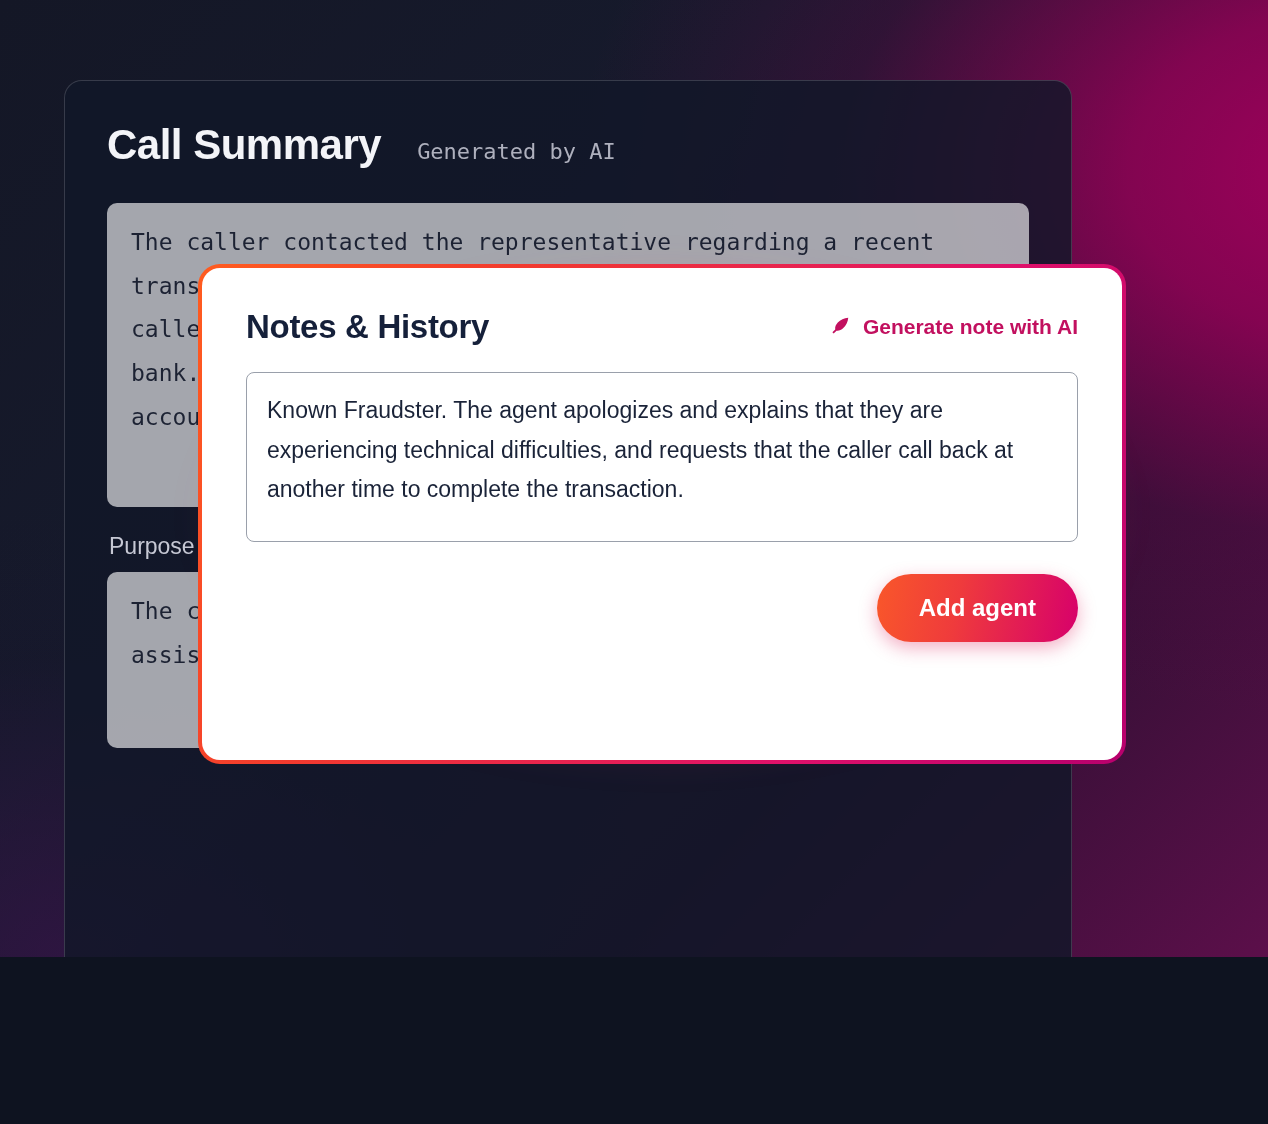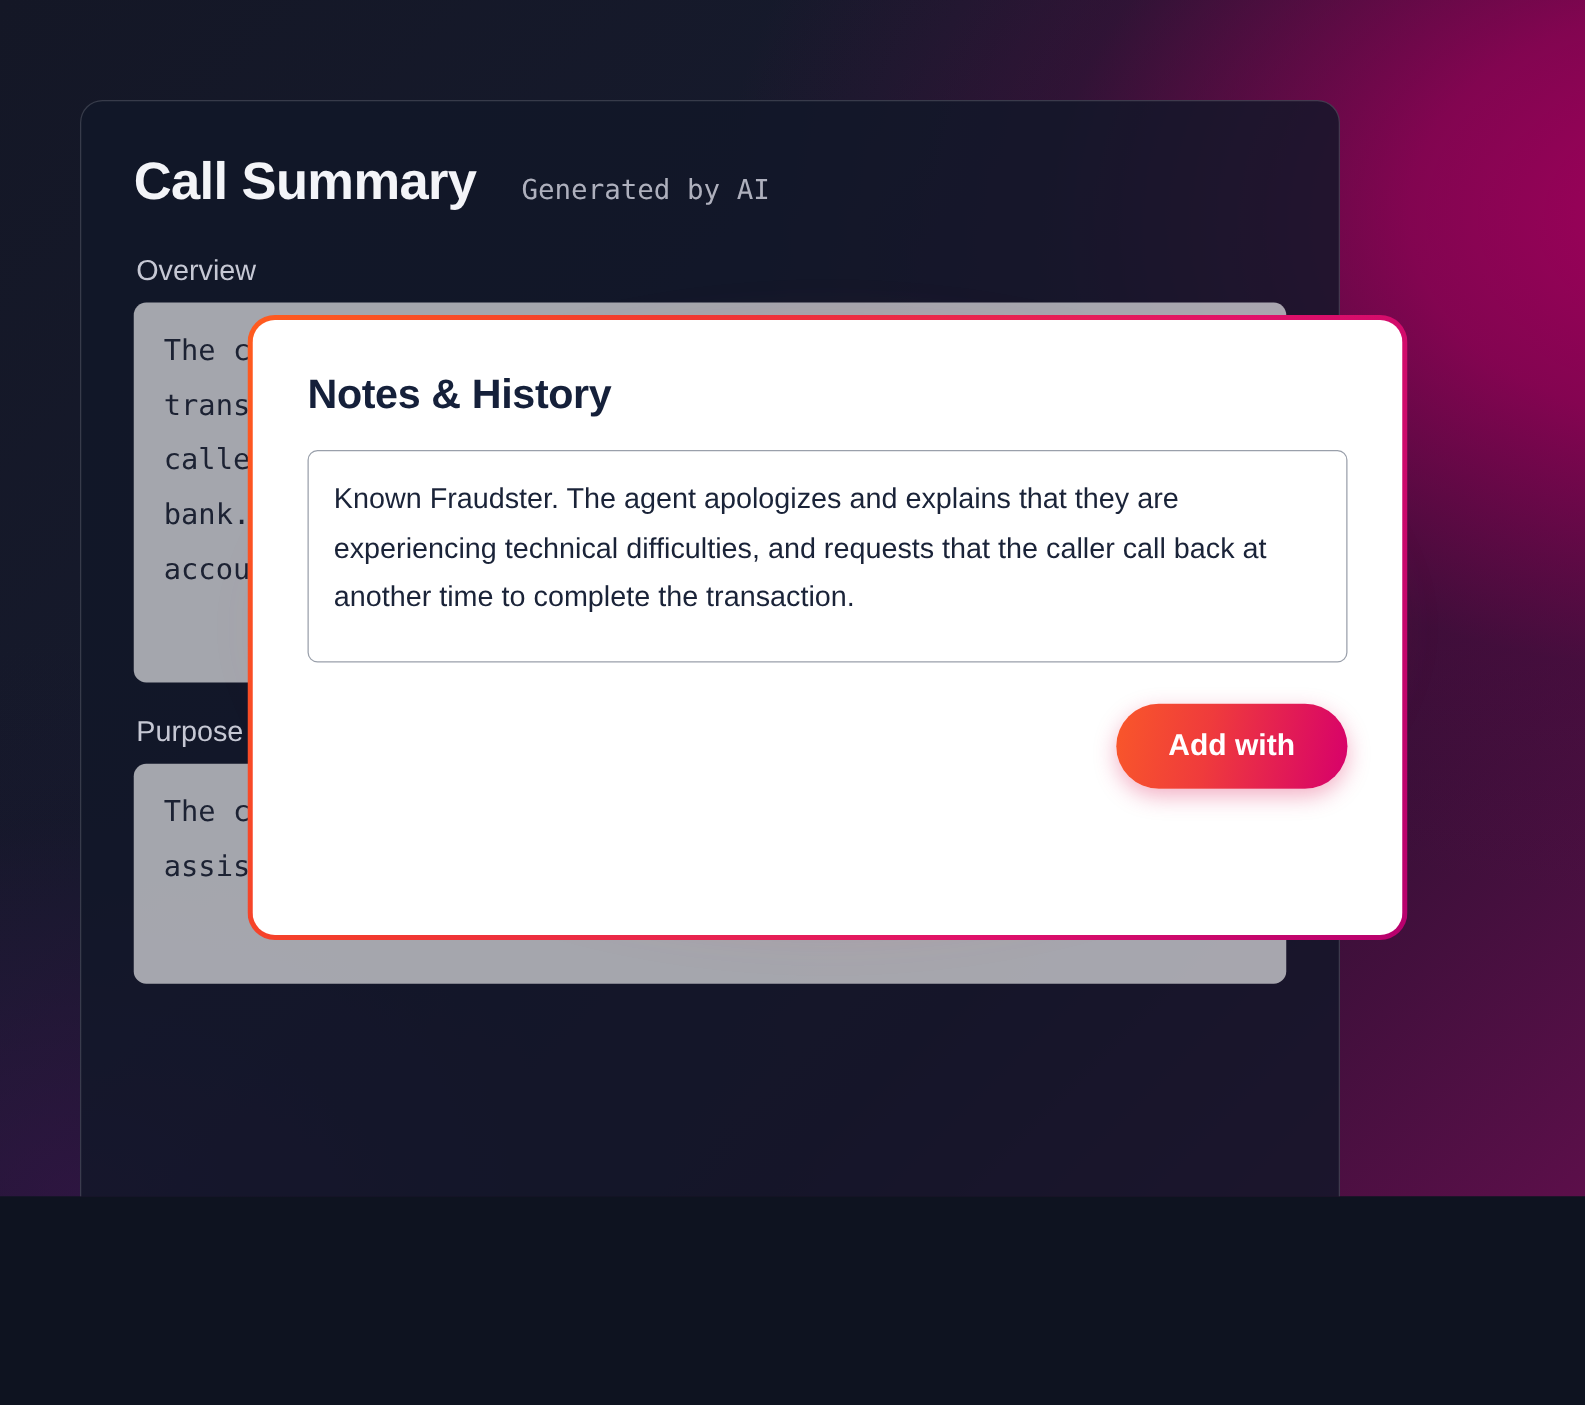--- a/index.html
+++ b/index.html
@@ -80,21 +80,21 @@
     white-space: pre-wrap;
   }
   .section-body.overview { min-height: 268px; }
   .section-body.purpose { min-height: 140px; }
   .section-body.resolution { min-height: 150px; }
 
   
   .modal-wrap {
     position: absolute;
     left: 198px;
-    top: 252px;
+    top: 264px;
     width: 928px;
     height: 500px;
   }
   .modal-glow {
     position: absolute;
     left: -14px;
     top: -14px;
     right: -14px;
     bottom: -14px;
     border-radius: 34px;
@@ -191,42 +191,49 @@
 <div class="page">
 
   <div class="summary-card">
 
     <div class="title-row">
       <h1 class="title">Call Summary</h1>
       <span class="subtitle">Generated by AI</span>
     </div>
 
     <div>
-      <div class="section-label">Overview</div>
       <div class="section-body overview">The caller contacted the representative regarding a recent transaction on their card. The representative questioned the caller about the transaction and recommended contacting the bank. The representative explained the process of verifying the account's security.</div>
     </div>
 
     <div>
       <div class="section-label">Purpose</div>
       <div class="section-body purpose">The caller contacted support about unauthorized charges and assistance with a potential fraudulent transaction.</div>
     </div>
 
 
   </div>
 
   <div class="modal-wrap">
     <div class="modal-glow"></div>
     <div class="modal">
 
       <div class="modal-header">
         <h2 class="modal-title">Notes &amp; History</h2>
+        <div class="gen-link">
+          <span class="quill">
+            <svg viewBox="0 0 24 24" width="22" height="22" aria-hidden="true">
+              <path d="M21 2c-4.5 0.4-8.6 2.3-11.4 5.2C7.4 9.5 6.4 12.2 6.8 14.6l-3.1 3.1 1.4 1.4 3.1-3.1c2.4 0.4 5.1-0.6 7.4-2.8C18.6 10.5 20.6 6.4 21 2z" fill="currentColor"></path>
+            </svg>
+          </span>
+          <span>Generate note with AI</span>
+        </div>
       </div>
 
       <textarea class="note-box" placeholder="Add a note..." style="">Known Fraudster. The agent apologizes and explains that they are experiencing technical difficulties, and requests that the caller call back at another time to complete the transaction.</textarea>
 
       <div class="modal-footer">
-        <button class="add-note-btn">Add with</button>
+        <button class="add-note-btn">Add agent</button>
       </div>
 
     </div>
   </div>
 
 </div>
 
 </body></html>

